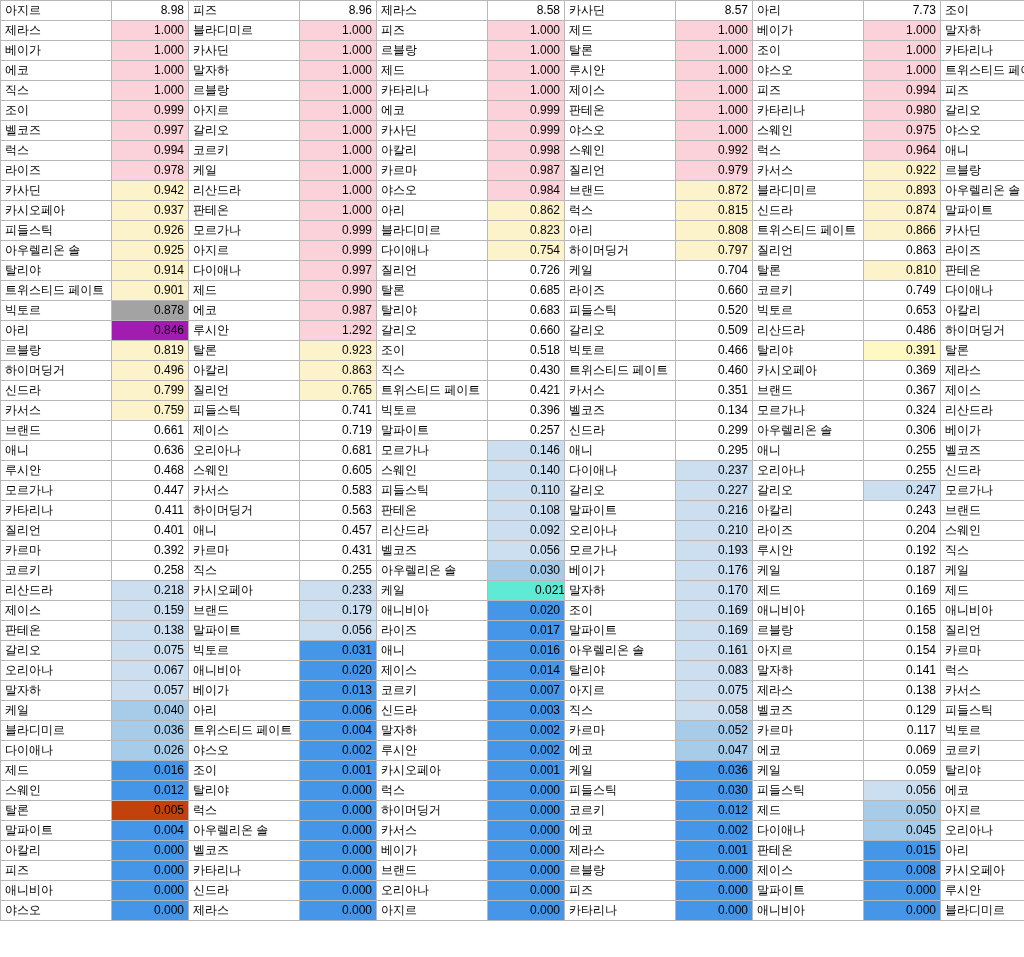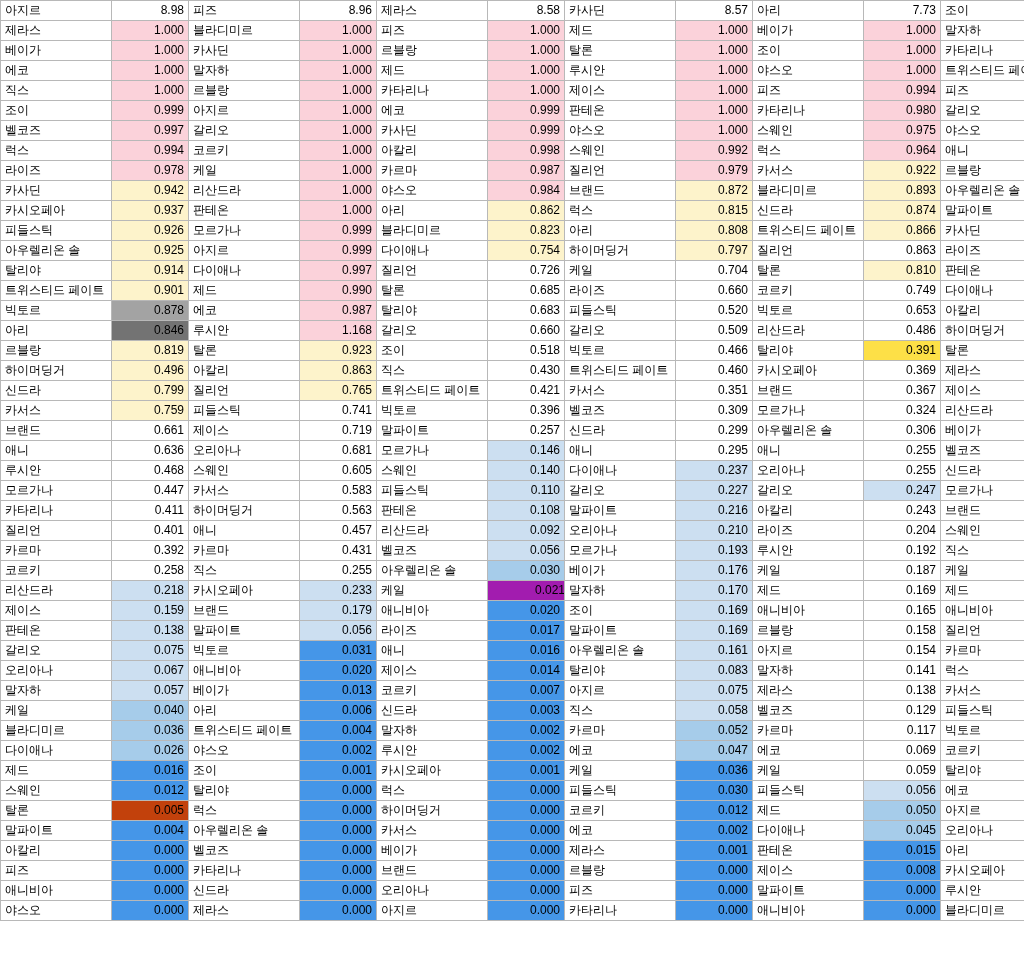--- a/index.html
+++ b/index.html
@@ -251,42 +251,42 @@
         <td class="name sep">탈리야</td>
         <td class="val" style="background: rgb(255, 255, 255);">0.683</td>
         <td class="name sep">피들스틱</td>
         <td class="val" style="background: rgb(255, 255, 255);">0.520</td>
         <td class="name sep">빅토르</td>
         <td class="val" style="background: rgb(255, 255, 255);">0.653</td>
         <td class="name sep">아칼리</td>
       </tr>
       <tr>
         <td class="name">아리</td>
-        <td class="val" style="background: #737373;">0.846</td>
+        <td class="val" style="background: #a21caf;">0.846</td>
         <td class="name sep">루시안</td>
-        <td class="val" style="background: rgb(251, 210, 218);">1.168</td>
+        <td class="val" style="background: rgb(251, 210, 218);">1.292</td>
         <td class="name sep">갈리오</td>
         <td class="val" style="background: rgb(255, 255, 255);">0.660</td>
         <td class="name sep">갈리오</td>
         <td class="val" style="background: rgb(255, 255, 255);">0.509</td>
         <td class="name sep">리산드라</td>
         <td class="val" style="background: rgb(255, 255, 255);">0.486</td>
         <td class="name sep">하이머딩거</td>
       </tr>
       <tr>
         <td class="name">르블랑</td>
         <td class="val" style="background: rgb(253, 243, 203);">0.819</td>
         <td class="name sep">탈론</td>
         <td class="val" style="background: rgb(253, 243, 203);">0.923</td>
         <td class="name sep">조이</td>
         <td class="val" style="background: rgb(255, 255, 255);">0.518</td>
         <td class="name sep">빅토르</td>
         <td class="val" style="background: rgb(255, 255, 255);">0.466</td>
         <td class="name sep">탈리야</td>
-        <td class="val" style="background: #fde047;">0.391</td>
+        <td class="val" style="background: #fef9c3;">0.391</td>
         <td class="name sep">탈론</td>
       </tr>
       <tr>
         <td class="name">하이머딩거</td>
         <td class="val" style="background: rgb(253, 243, 203);">0.496</td>
         <td class="name sep">아칼리</td>
         <td class="val" style="background: rgb(253, 243, 203);">0.863</td>
         <td class="name sep">직스</td>
         <td class="val" style="background: rgb(255, 255, 255);">0.430</td>
         <td class="name sep">트위스티드 페이트</td>
@@ -309,21 +309,21 @@
         <td class="name sep">제이스</td>
       </tr>
       <tr>
         <td class="name">카서스</td>
         <td class="val" style="background: rgb(253, 243, 203);">0.759</td>
         <td class="name sep">피들스틱</td>
         <td class="val" style="background: rgb(255, 255, 255);">0.741</td>
         <td class="name sep">빅토르</td>
         <td class="val" style="background: rgb(255, 255, 255);">0.396</td>
         <td class="name sep">벨코즈</td>
-        <td class="val" style="background: rgb(255, 255, 255);">0.309</td>
+        <td class="val" style="background: rgb(255, 255, 255);">0.134</td>
         <td class="name sep">모르가나</td>
         <td class="val" style="background: rgb(255, 255, 255);">0.324</td>
         <td class="name sep">리산드라</td>
       </tr>
       <tr>
         <td class="name">브랜드</td>
         <td class="val" style="background: rgb(255, 255, 255);">0.661</td>
         <td class="name sep">제이스</td>
         <td class="val" style="background: rgb(255, 255, 255);">0.719</td>
         <td class="name sep">말파이트</td>
@@ -424,21 +424,21 @@
         <td class="name sep">케일</td>
         <td class="val" style="background: rgb(255, 255, 255);">0.187</td>
         <td class="name sep">케일</td>
       </tr>
       <tr>
         <td class="name">리산드라</td>
         <td class="val" style="background: rgb(204, 223, 241);">0.218</td>
         <td class="name sep">카시오페아</td>
         <td class="val" style="background: rgb(204, 223, 241);">0.233</td>
         <td class="name sep">케일</td>
-        <td class="val" style="background: #a21caf; padding-left: 47px;">0.021</td>
+        <td class="val" style="background: #5eead4; padding-left: 47px;">0.021</td>
         <td class="name sep">말자하</td>
         <td class="val" style="background: rgb(204, 223, 241);">0.170</td>
         <td class="name sep">제드</td>
         <td class="val" style="background: rgb(255, 255, 255);">0.169</td>
         <td class="name sep">제드</td>
       </tr>
       <tr>
         <td class="name">제이스</td>
         <td class="val" style="background: rgb(204, 223, 241);">0.159</td>
         <td class="name sep">브랜드</td>

